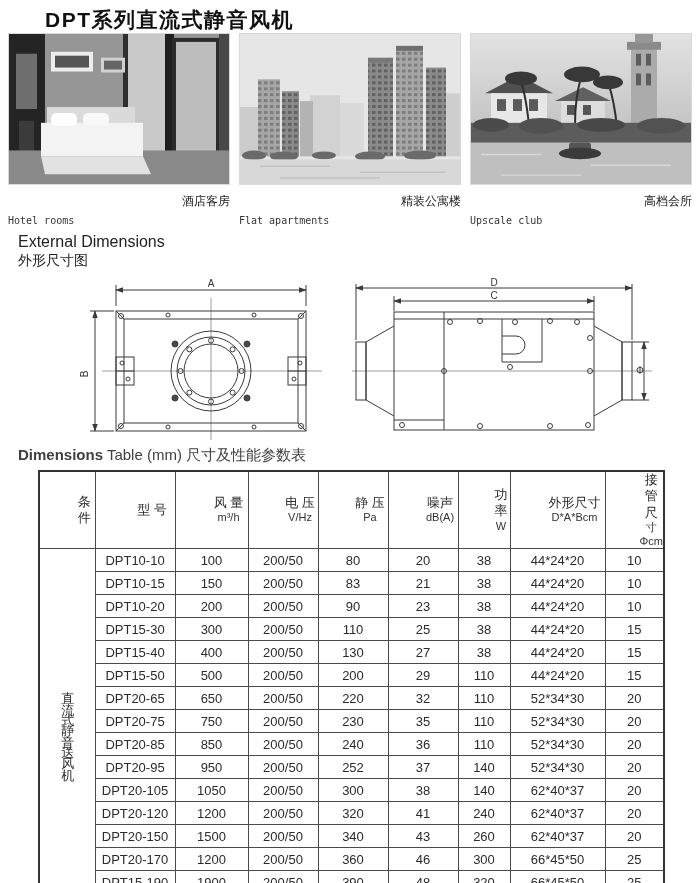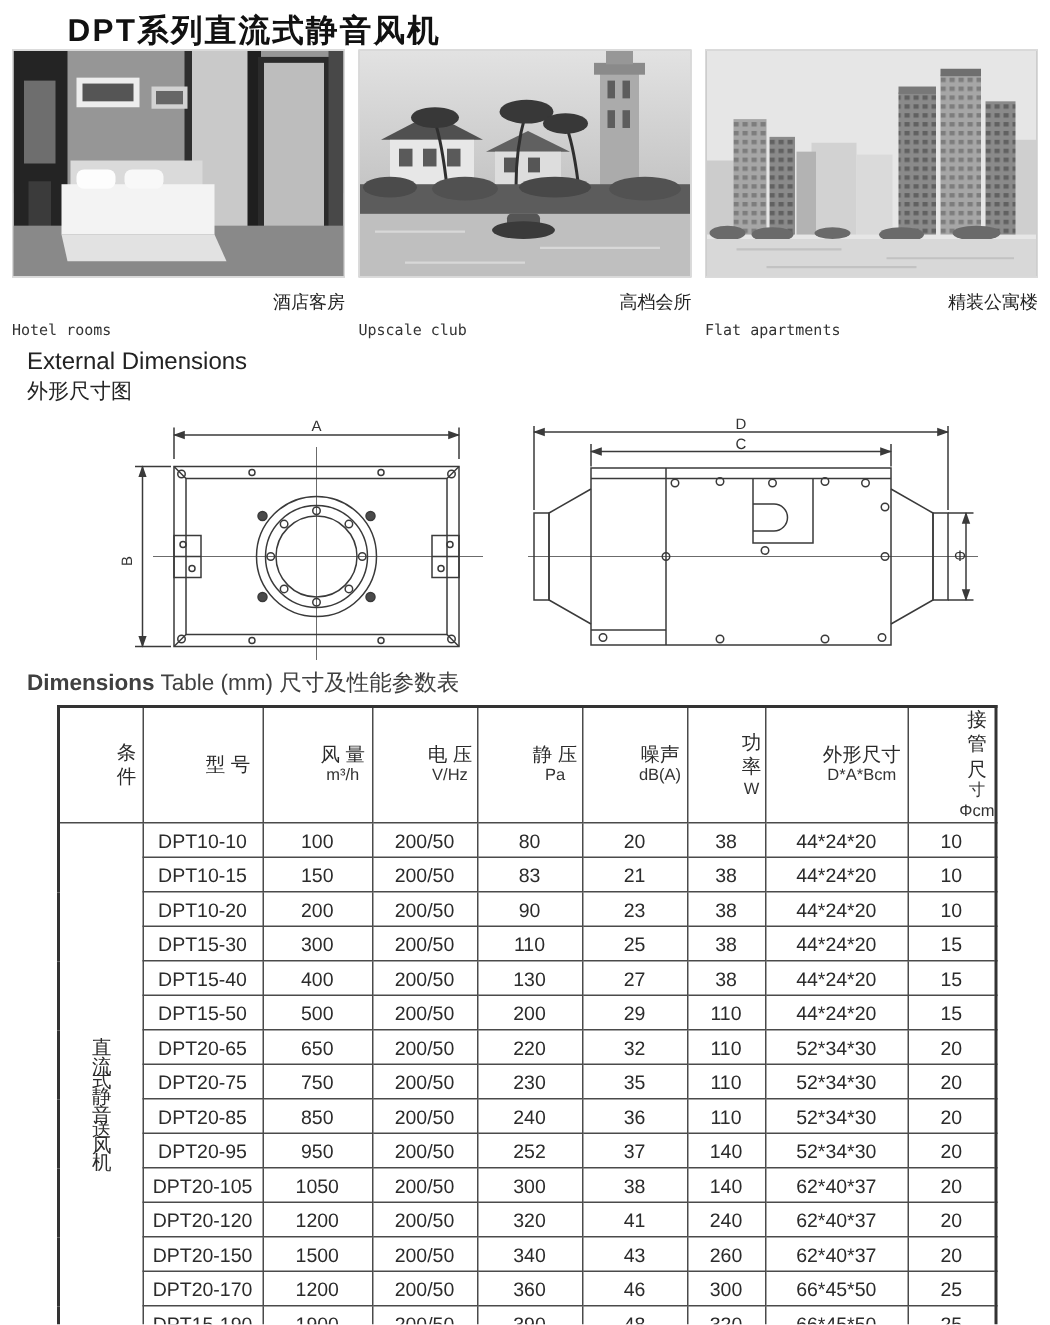--- a/index.html
+++ b/index.html
@@ -69,20 +69,67 @@
           <rect x="38" y="74" width="88" height="18" fill="#dadada"></rect>
           <rect x="32" y="90" width="102" height="34" fill="#f3f3f3"></rect>
           <path d="M32,124 L134,124 L142,142 L36,142 Z" fill="#e2e2e2"></path>
           <rect x="42" y="80" width="26" height="13" rx="5" fill="#fdfdfd"></rect>
           <rect x="74" y="80" width="26" height="13" rx="5" fill="#f8f8f8"></rect>
         </svg>
       </div>
       <figcaption>
         <div class="caption-zh">酒店客房</div>
         <div class="caption-en">Hotel rooms</div>
+      </figcaption>
+    </figure>
+
+    <figure class="photo-fig">
+      <div class="photo-frame">
+        <svg viewBox="0 0 220 152" preserveAspectRatio="none">
+          <defs>
+            <pattern id="winA" width="6" height="6" patternUnits="userSpaceOnUse">
+              <rect width="6" height="6" fill="#a6a6a6"></rect>
+                <rect width="3.5" height="3" fill="#7d7d7d"></rect>
+            </pattern>
+            <pattern id="winB" width="6" height="6" patternUnits="userSpaceOnUse">
+              <rect width="6" height="6" fill="#8a8a8a"></rect>
+                <rect width="3.5" height="3" fill="#616161"></rect>
+            </pattern>
+          </defs>
+          <rect width="220" height="152" fill="#e6e6e6"></rect>
+          <rect x="70" y="62" width="30" height="62" fill="#d2d2d2"></rect>
+          <rect x="100" y="70" width="24" height="54" fill="#dadada"></rect>
+          <rect x="0" y="74" width="22" height="50" fill="#cccccc"></rect>
+          <rect x="204" y="60" width="16" height="64" fill="#cfcfcf"></rect>
+          <rect x="18" y="46" width="22" height="78" fill="url(#winA)"></rect>
+          <rect x="42" y="58" width="17" height="66" fill="url(#winB)"></rect>
+          <rect x="60" y="68" width="13" height="56" fill="#b3b3b3"></rect>
+          <rect x="128" y="28" width="25" height="96" fill="url(#winB)"></rect>
+          <rect x="156" y="16" width="27" height="108" fill="url(#winA)"></rect>
+          <rect x="186" y="34" width="20" height="90" fill="url(#winB)"></rect>
+          <rect x="156" y="12" width="27" height="5" fill="#6f6f6f"></rect>
+          <rect x="128" y="24" width="25" height="5" fill="#787878"></rect>
+          <g fill="#6a6a6a">
+            <ellipse cx="14" cy="123" rx="12" ry="5"></ellipse>
+            <ellipse cx="44" cy="124" rx="14" ry="5"></ellipse>
+            <ellipse cx="84" cy="123" rx="12" ry="4"></ellipse>
+            <ellipse cx="130" cy="124" rx="15" ry="5"></ellipse>
+            <ellipse cx="180" cy="123" rx="16" ry="5"></ellipse>
+          </g>
+          <rect y="127" width="220" height="25" fill="#d8d8d8"></rect>
+          <g stroke="#c2c2c2" stroke-width="1.5">
+            <line x1="20" y1="134" x2="90" y2="134"></line>
+            <line x1="120" y1="140" x2="205" y2="140"></line>
+            <line x1="40" y1="146" x2="140" y2="146"></line>
+          </g>
+        </svg>
+      </div>
+      <figcaption>
+        <div class="caption-zh">精装公寓楼</div>
+        <div class="caption-en">Flat apartments</div>
       </figcaption>
     </figure>
 
     <figure class="photo-fig">
       <div class="photo-frame">
         <svg viewBox="0 0 220 152" preserveAspectRatio="none">
           <defs>
             <linearGradient id="skyG" x1="0" y1="0" x2="0" y2="1">
               <stop offset="0" stop-color="#e2e2e2"></stop>
                 <stop offset="1" stop-color="#b2b2b2"></stop>
@@ -126,67 +173,20 @@
             <line x1="120" y1="133" x2="200" y2="133"></line>
             <line x1="30" y1="143" x2="110" y2="143"></line>
           </g>
           <rect x="98" y="110" width="22" height="9" rx="3" fill="#555555"></rect>
           <ellipse cx="109" cy="121" rx="21" ry="6" fill="#3a3a3a"></ellipse>
         </svg>
       </div>
       <figcaption>
         <div class="caption-zh">高档会所</div>
         <div class="caption-en">Upscale club</div>
-      </figcaption>
-    </figure>
-
-    <figure class="photo-fig">
-      <div class="photo-frame">
-        <svg viewBox="0 0 220 152" preserveAspectRatio="none">
-          <defs>
-            <pattern id="winA" width="6" height="6" patternUnits="userSpaceOnUse">
-              <rect width="6" height="6" fill="#a6a6a6"></rect>
-                <rect width="3.5" height="3" fill="#7d7d7d"></rect>
-            </pattern>
-            <pattern id="winB" width="6" height="6" patternUnits="userSpaceOnUse">
-              <rect width="6" height="6" fill="#8a8a8a"></rect>
-                <rect width="3.5" height="3" fill="#616161"></rect>
-            </pattern>
-          </defs>
-          <rect width="220" height="152" fill="#e6e6e6"></rect>
-          <rect x="70" y="62" width="30" height="62" fill="#d2d2d2"></rect>
-          <rect x="100" y="70" width="24" height="54" fill="#dadada"></rect>
-          <rect x="0" y="74" width="22" height="50" fill="#cccccc"></rect>
-          <rect x="204" y="60" width="16" height="64" fill="#cfcfcf"></rect>
-          <rect x="18" y="46" width="22" height="78" fill="url(#winA)"></rect>
-          <rect x="42" y="58" width="17" height="66" fill="url(#winB)"></rect>
-          <rect x="60" y="68" width="13" height="56" fill="#b3b3b3"></rect>
-          <rect x="128" y="28" width="25" height="96" fill="url(#winB)"></rect>
-          <rect x="156" y="16" width="27" height="108" fill="url(#winA)"></rect>
-          <rect x="186" y="34" width="20" height="90" fill="url(#winB)"></rect>
-          <rect x="156" y="12" width="27" height="5" fill="#6f6f6f"></rect>
-          <rect x="128" y="24" width="25" height="5" fill="#787878"></rect>
-          <g fill="#6a6a6a">
-            <ellipse cx="14" cy="123" rx="12" ry="5"></ellipse>
-            <ellipse cx="44" cy="124" rx="14" ry="5"></ellipse>
-            <ellipse cx="84" cy="123" rx="12" ry="4"></ellipse>
-            <ellipse cx="130" cy="124" rx="15" ry="5"></ellipse>
-            <ellipse cx="180" cy="123" rx="16" ry="5"></ellipse>
-          </g>
-          <rect y="127" width="220" height="25" fill="#d8d8d8"></rect>
-          <g stroke="#c2c2c2" stroke-width="1.5">
-            <line x1="20" y1="134" x2="90" y2="134"></line>
-            <line x1="120" y1="140" x2="205" y2="140"></line>
-            <line x1="40" y1="146" x2="140" y2="146"></line>
-          </g>
-        </svg>
-      </div>
-      <figcaption>
-        <div class="caption-zh">精装公寓楼</div>
-        <div class="caption-en">Flat apartments</div>
       </figcaption>
     </figure>
   </div>
 
   <div class="ext-heading">
     <div class="en">External Dimensions</div>
     <div class="zh">外形尺寸图</div>
   </div>
 
   <div class="drawing drawing-front">

